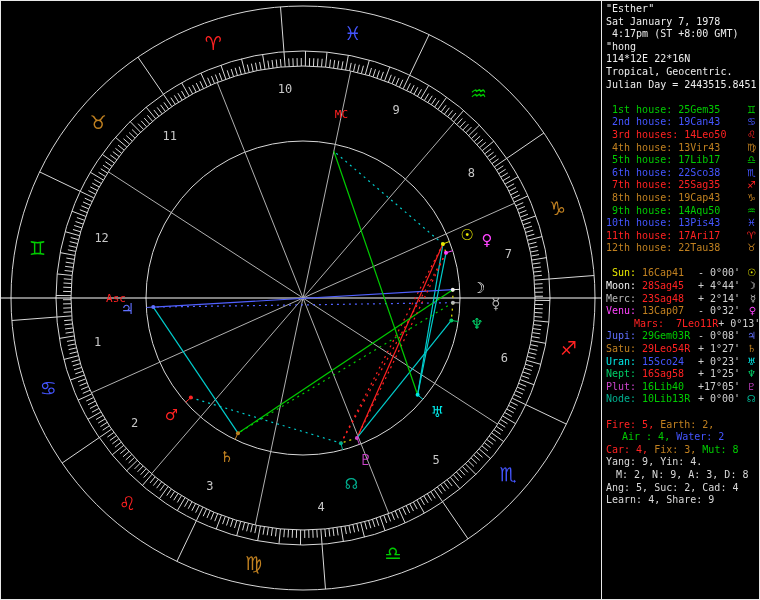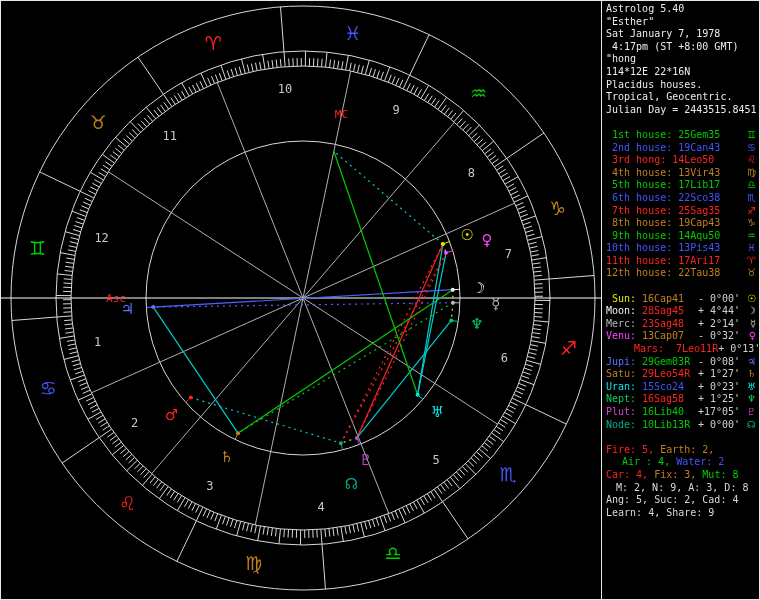--- a/index.html
+++ b/index.html
@@ -485,34 +485,32 @@
       <circle cx="355.9604396467367" cy="436.95810427814064" r="2" fill="#cc44cc"></circle>
       <text x="364.5941099902145" y="459.35140096264314" fill="#cc44cc" font-size="15" text-anchor="middle" dominant-baseline="central">♇</text>
       <line x1="341.6650395494996" y1="448.90682880481916" x2="339.89653460143273" y2="442.1339128708463" stroke="#00b090" stroke-width="1"></line>
       <circle cx="339.89653460143273" cy="442.1339128708463" r="2" fill="#00b090"></circle>
       <text x="350.5075642898339" y="482.7714084746833" fill="#00b090" font-size="15" text-anchor="middle" dominant-baseline="central">☊</text>
       <text x="115" y="297" fill="#ff2222" font-size="11" text-anchor="middle" dominant-baseline="central" class="hnum">Asc</text>
       <text x="340.4515926681218" y="113.99596993157542" fill="#ff2222" font-size="11" text-anchor="middle" dominant-baseline="central" class="hnum">MC</text>
     </svg>
 
   <div class="sidebar">
-    <div class="hdr">Astrolog 5.40</div>
     <div class="hdr">"Esther"</div>
     <div class="hdr">Sat January 7, 1978</div>
     <div class="hdr"> 4:17pm (ST +8:00 GMT)</div>
     <div class="hdr">"hong</div>
     <div class="hdr">114*12E 22*16N</div>
-    <div class="hdr">Placidus houses.</div>
     <div class="hdr">Tropical, Geocentric.</div>
     <div class="hdr">Julian Day = 2443515.8451</div>
     <div class="blank"></div>
 
     <div class="srow"><span style="color: rgb(0, 204, 0);"> 1st house: 25Gem35</span><span class="g" style="color: rgb(0, 204, 0);">♊</span></div>
     <div class="srow"><span style="color: rgb(68, 85, 255);"> 2nd house: 19Can43</span><span class="g" style="color: rgb(68, 85, 255);">♋</span></div>
-    <div class="srow"><span style="color: rgb(255, 34, 34);"> 3rd hong: 14Leo50</span><span class="g" style="color: rgb(255, 34, 34);">♌</span></div>
+    <div class="srow"><span style="color: rgb(255, 34, 34);"> 3rd houses: 14Leo50</span><span class="g" style="color: rgb(255, 34, 34);">♌</span></div>
     <div class="srow"><span style="color: rgb(192, 128, 32);"> 4th house: 13Vir43</span><span class="g" style="color: rgb(192, 128, 32);">♍</span></div>
     <div class="srow"><span style="color: rgb(0, 204, 0);"> 5th house: 17Lib17</span><span class="g" style="color: rgb(0, 204, 0);">♎</span></div>
     <div class="srow"><span style="color: rgb(68, 85, 255);"> 6th house: 22Sco38</span><span class="g" style="color: rgb(68, 85, 255);">♏</span></div>
     <div class="srow"><span style="color: rgb(255, 34, 34);"> 7th house: 25Sag35</span><span class="g" style="color: rgb(255, 34, 34);">♐</span></div>
     <div class="srow"><span style="color: rgb(192, 128, 32);"> 8th house: 19Cap43</span><span class="g" style="color: rgb(192, 128, 32);">♑</span></div>
     <div class="srow"><span style="color: rgb(0, 204, 0);"> 9th house: 14Aqu50</span><span class="g" style="color: rgb(0, 204, 0);">♒</span></div>
     <div class="srow"><span style="color: rgb(68, 85, 255);">10th house: 13Pis43</span><span class="g" style="color: rgb(68, 85, 255);">♓</span></div>
     <div class="srow"><span style="color: rgb(255, 34, 34);">11th house: 17Ari17</span><span class="g" style="color: rgb(255, 34, 34);">♈</span></div>
     <div class="srow"><span style="color: rgb(192, 128, 32);">12th house: 22Tau38</span><span class="g" style="color: rgb(192, 128, 32);">♉</span></div>
     <div class="blank"></div>
@@ -526,17 +524,18 @@
     <div class="srow"><span class="pname" style="color: rgb(192, 128, 32);">Satu: </span><span class="ppos" style="color: rgb(255, 34, 34);">29Leo54R</span><span class="plat">+ 1°27'</span><span class="g" style="color: rgb(192, 128, 32);">♄</span></div>
     <div class="srow"><span class="pname" style="color: rgb(0, 232, 232);">Uran: </span><span class="ppos" style="color: rgb(68, 85, 255);">15Sco24</span><span class="plat">+ 0°23'</span><span class="g" style="color: rgb(0, 232, 232);">♅</span></div>
     <div class="srow"><span class="pname" style="color: rgb(0, 204, 102);">Nept: </span><span class="ppos" style="color: rgb(255, 34, 34);">16Sag58</span><span class="plat">+ 1°25'</span><span class="g" style="color: rgb(0, 204, 102);">♆</span></div>
     <div class="srow"><span class="pname" style="color: rgb(204, 68, 204);">Plut: </span><span class="ppos" style="color: rgb(0, 204, 0);">16Lib40</span><span class="plat">+17°05'</span><span class="g" style="color: rgb(204, 68, 204);">♇</span></div>
     <div class="srow"><span class="pname" style="color: rgb(0, 176, 144);">Node: </span><span class="ppos" style="color: rgb(0, 204, 0);">10Lib13R</span><span class="plat">+ 0°00'</span><span class="g" style="color: rgb(0, 176, 144);">☊</span></div>
     <div class="blank"></div>
 
     <div class="srow"><span style="color: rgb(255, 34, 34);">Fire: 5, </span><span style="color: rgb(192, 128, 32);">Earth: 2,</span><span style="color: rgb(216, 216, 216);"></span></div>
     <div class="srow"><span style="color: rgb(0, 204, 0); margin-left: 16px;">Air : 4, </span><span style="color: rgb(68, 85, 255);">Water: 2</span><span style="color: rgb(216, 216, 216);"></span></div>
     <div class="srow"><span style="color: rgb(255, 34, 34);">Car: 4, </span><span style="color: rgb(192, 128, 32);">Fix: 3, </span><span style="color: rgb(0, 204, 0);">Mut: 8</span></div>
+    <div class="srow"><span style="color: rgb(216, 216, 216);">Yang: 9, </span><span style="color: rgb(216, 216, 216);">Yin: 4.</span><span style="color: rgb(216, 216, 216);"></span></div>
     <div class="srow"><span style="color: rgb(216, 216, 216); margin-left: 10px;">M: 2, N: 9, A: 3, D: 8</span><span style="color: rgb(216, 216, 216);"></span><span style="color: rgb(216, 216, 216);"></span></div>
     <div class="srow"><span style="color: rgb(216, 216, 216);">Ang: 5, Suc: 2, Cad: 4</span><span style="color: rgb(216, 216, 216);"></span><span style="color: rgb(216, 216, 216);"></span></div>
     <div class="srow"><span style="color: rgb(216, 216, 216);">Learn: 4, Share: 9</span><span style="color: rgb(216, 216, 216);"></span><span style="color: rgb(216, 216, 216);"></span></div>
   </div>
 </div>
 
 </body></html>

